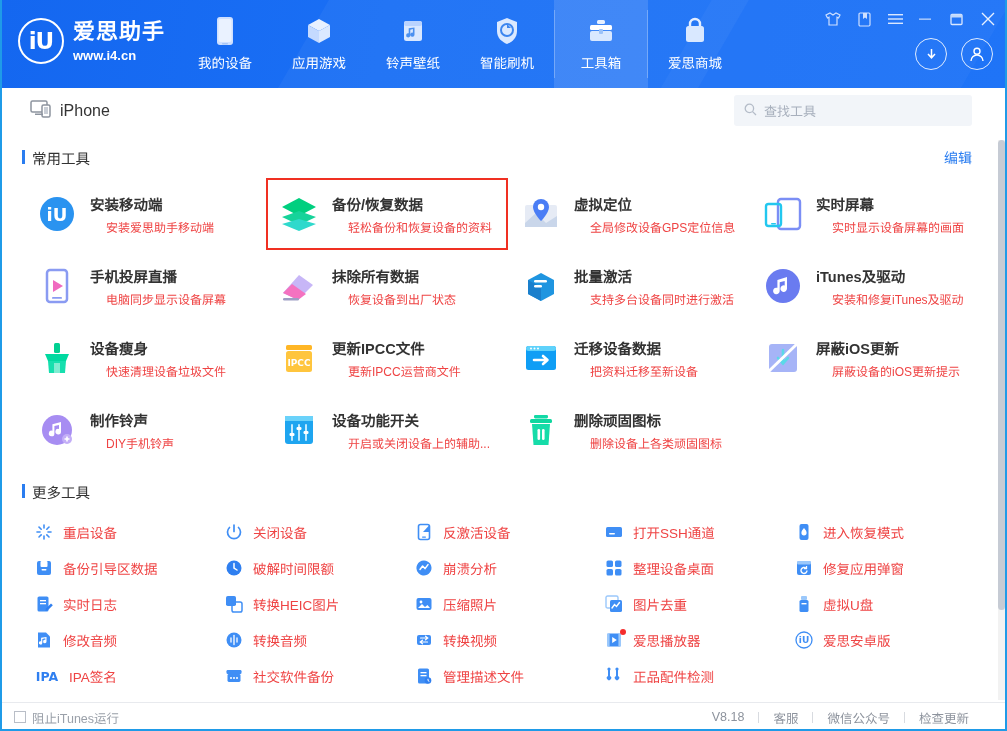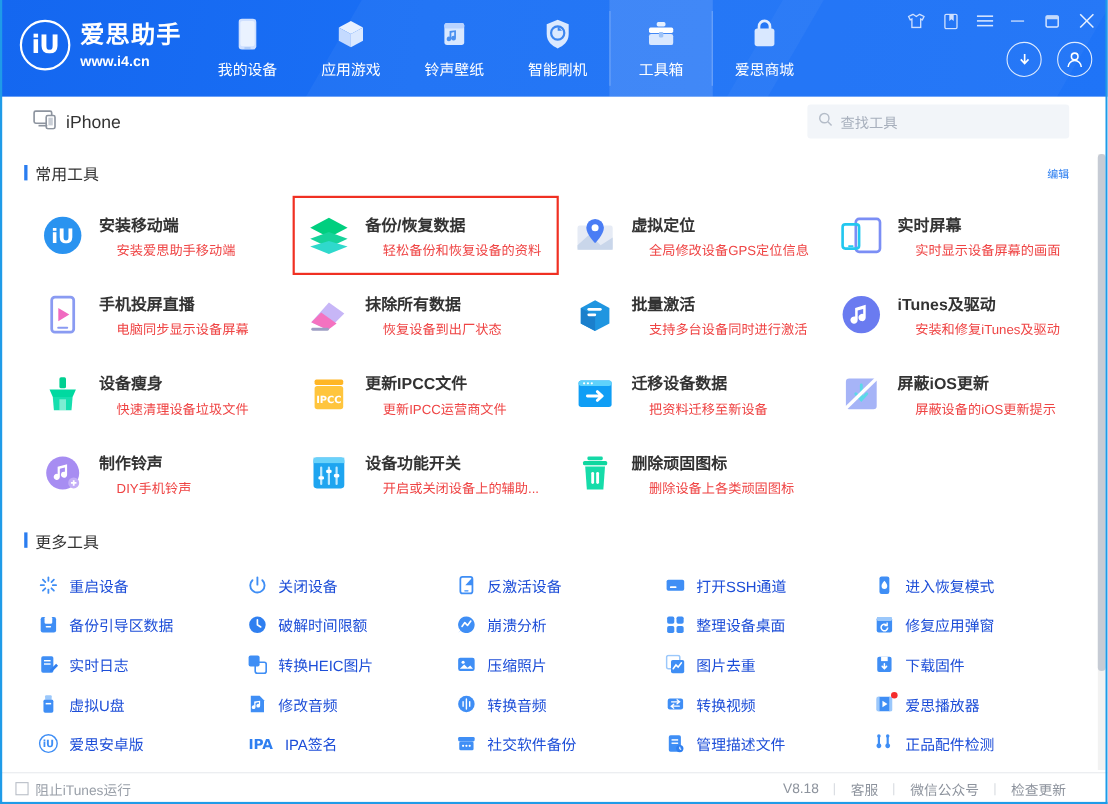--- a/index.html
+++ b/index.html
@@ -102,21 +102,21 @@
     position: absolute; top: 134px; left: 0; width: 1007px; height: 568px;
     background: #fff; overflow: hidden;
   }
   .section-head {
     display: flex; align-items: center; height: 22px; margin: 12px 0 0 22px;
     position: relative;
   }
   .section-bar { width: 3px; height: 14px; background: #2a7df0; margin-right: 7px; }
   .section-title { font-size: 14.5px; color: #333; }
   .edit-link {
-    position: absolute; right: 35px; font-size: 10px; color: #2a7df0; cursor: pointer;
+    position: absolute; right: 35px; font-size: 14px; color: #2a7df0; cursor: pointer;
   }
 
   .grid { display: grid; grid-template-columns: repeat(4, 242px); margin: 10px 0 0 24px; }
   .card {
     display: flex; align-items: center; gap: 12px;
     height: 72px; padding: 0 10px; cursor: pointer; border: 2px solid transparent;
   }
   .card.highlight { border: 2px solid #f03022; }
   .card-icon { width: 42px; height: 42px; flex: 0 0 42px;
                display: flex; align-items: center; justify-content: center; }
@@ -124,21 +124,21 @@
   .card-title { font-size: 14.5px; color: #333; font-weight: 600; }
   .card-sub { font-size: 12px; color: #ef4444; margin-left: 16px; }
 
   .more-grid { display: grid; grid-template-columns: repeat(5, 190px); margin: 12px 0 0 34px; }
   .more-item {
     display: flex; align-items: center; gap: 9px; height: 36px; cursor: pointer;
     position: relative;
   }
   .more-icon { width: 20px; height: 20px; flex: 0 0 20px;
                display: flex; align-items: center; justify-content: center; position: relative; }
-  .more-label { font-size: 13.5px; color: #1d4ed8; }
+  .more-label { font-size: 13.5px; color: #ef4444; }
   .dot-badge {
     position: absolute; top: -1px; right: -2px; width: 6px; height: 6px;
     border-radius: 50%; background: #f52d2d;
   }
 
   
   .scrollbar {
     position: absolute; right: 2px; top: 140px; width: 7px; height: 560px;
     background: #f2f2f2;
   }
@@ -720,30 +720,20 @@
       <span class="more-icon">
         <svg width="18" height="18" viewBox="0 0 18 18">
           <rect x="1" y="1" width="12" height="12" rx="1.6" fill="none" stroke="#9bc8fb" stroke-width="1.4"></rect>
           <rect x="5" y="5" width="12" height="12" rx="1.6" fill="#3f8ef5"></rect>
           <path d="M7 13 L9.5 9.5 L11.5 11.5 L14.5 7.5" fill="none" stroke="#ffffff" stroke-width="1.4" stroke-linecap="round"></path>
         </svg>
       </span>
       <span class="more-label">图片去重</span>
     </div>
 
-    <div class="more-item">
-      <span class="more-icon">
-        <svg width="18" height="18" viewBox="0 0 18 18">
-          <rect x="2.5" y="2" width="13" height="14" rx="1.8" fill="#3f8ef5"></rect>
-          <rect x="6" y="2" width="6" height="4" fill="#ffffff"></rect>
-          <path d="M9 8.5 V12.5 M7 10.8 L9 12.8 L11 10.8" fill="none" stroke="#ffffff" stroke-width="1.4" stroke-linecap="round"></path>
-        </svg>
-      </span>
-      <span class="more-label">下载固件</span>
-    </div>
 
     <div class="more-item">
       <span class="more-icon">
         <svg width="18" height="18" viewBox="0 0 18 18">
           <rect x="6" y="1" width="6" height="4" rx="1" fill="#9bc8fb"></rect>
           <rect x="4.5" y="5" width="9" height="12" rx="1.6" fill="#3f8ef5"></rect>
           <rect x="6.5" y="8" width="5" height="1.4" fill="#ffffff"></rect>
         </svg>
       </span>
       <span class="more-label">虚拟U盘</span>

